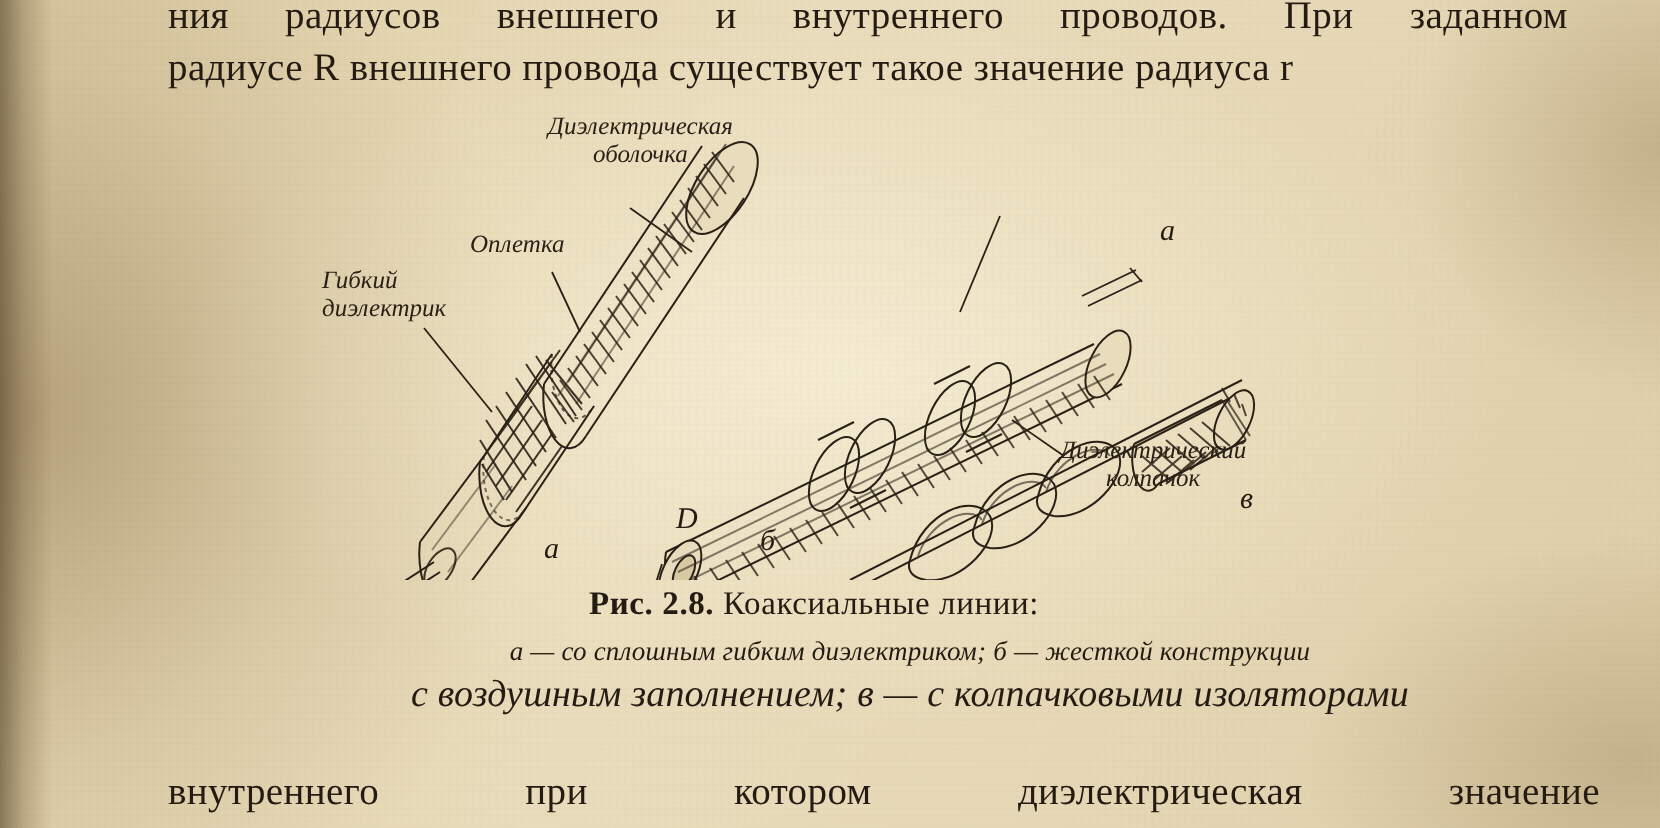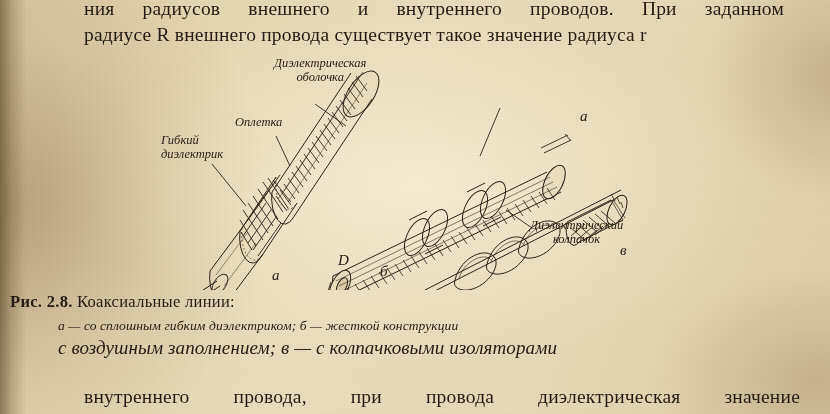--- a/index.html
+++ b/index.html
@@ -75,20 +75,21 @@
     top: 60px;
     width: 520px;
     height: 230px;
   }
   #figure svg { display: block; }
 
   
   .caption {
     position: absolute;
     width: 794px;
+    text-align: center;
     color: #241c12;
   }
   #caption-main {
     top: 292px;
     font-size: 16.5px;
     font-family: "Liberation Serif", serif;
     letter-spacing: 0.3px;
   }
   #caption-main b { font-weight: bold; }
   #caption-sub1 {
@@ -379,20 +380,19 @@
   <div class="caption" id="caption-main">
     <b>Рис. 2.8.</b>
     <span>Коаксиальные линии:</span>
   </div>
   <div class="caption ital" id="caption-sub1">а — со сплошным гибким диэлектриком; б — жесткой конструкции</div>
   <div class="caption ital" id="caption-sub2">с воздушным заполнением; в — с колпачковыми изоляторами</div>
 
   <div class="body-line" id="bottom-line">
     <span class="spread">
       <span>внутреннего</span>
-      <span>провода,</span>
       <span>при</span>
-      <span>провода</span>
+      <span>котором</span>
       <span>диэлектрическая</span>
       <span>значение</span>
     </span>
   </div>
 </div>
 
 </body></html>

